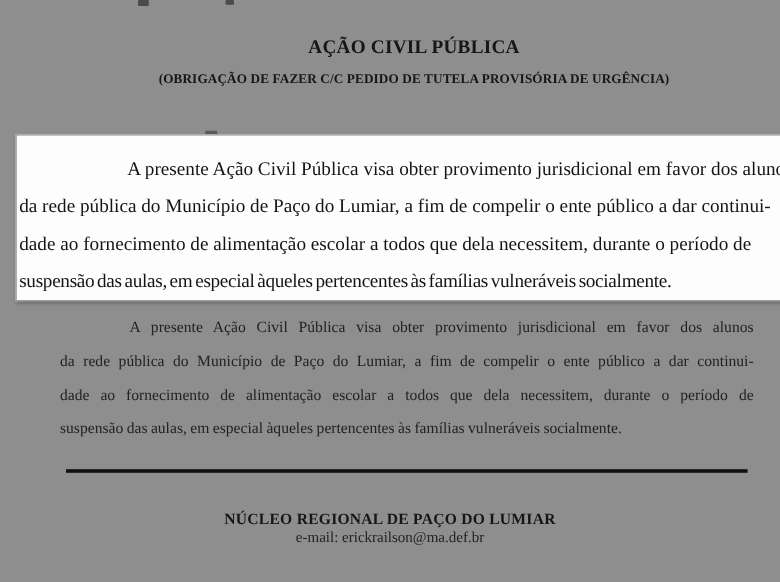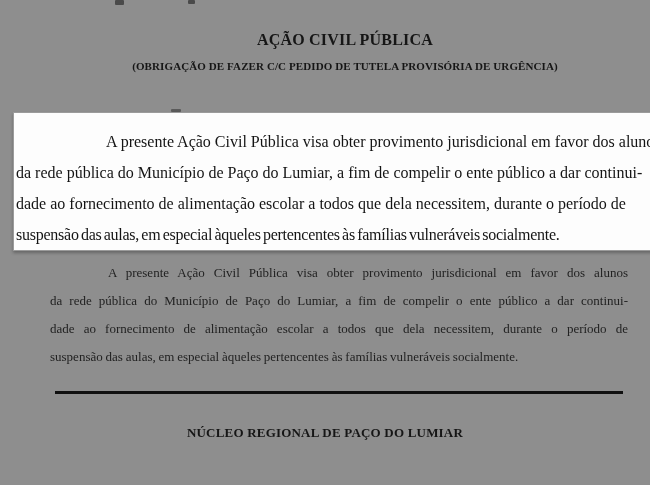--- a/index.html
+++ b/index.html
@@ -128,13 +128,14 @@
 <div class="body-par">
   <div class="bp-line bp-just bp-indent">A presente Ação Civil Pública visa obter provimento jurisdicional em favor dos alunos</div>
   <div class="bp-line bp-just">da rede pública do Município de Paço do Lumiar, a fim de compelir o ente público a dar continui-</div>
   <div class="bp-line bp-just">dade ao fornecimento de alimentação escolar a todos que dela necessitem, durante o período de</div>
   <div class="bp-line">suspensão das aulas, em especial àqueles pertencentes às famílias vulneráveis socialmente.</div>
 </div>
 
 <div class="footer-rule"></div>
 <div class="footer">
   <div class="footer-title">NÚCLEO REGIONAL DE PAÇO DO LUMIAR</div>
+  <div class="footer-email">e-mail: erickrailson@ma.def.br</div>
 </div>
 
 </body></html>

